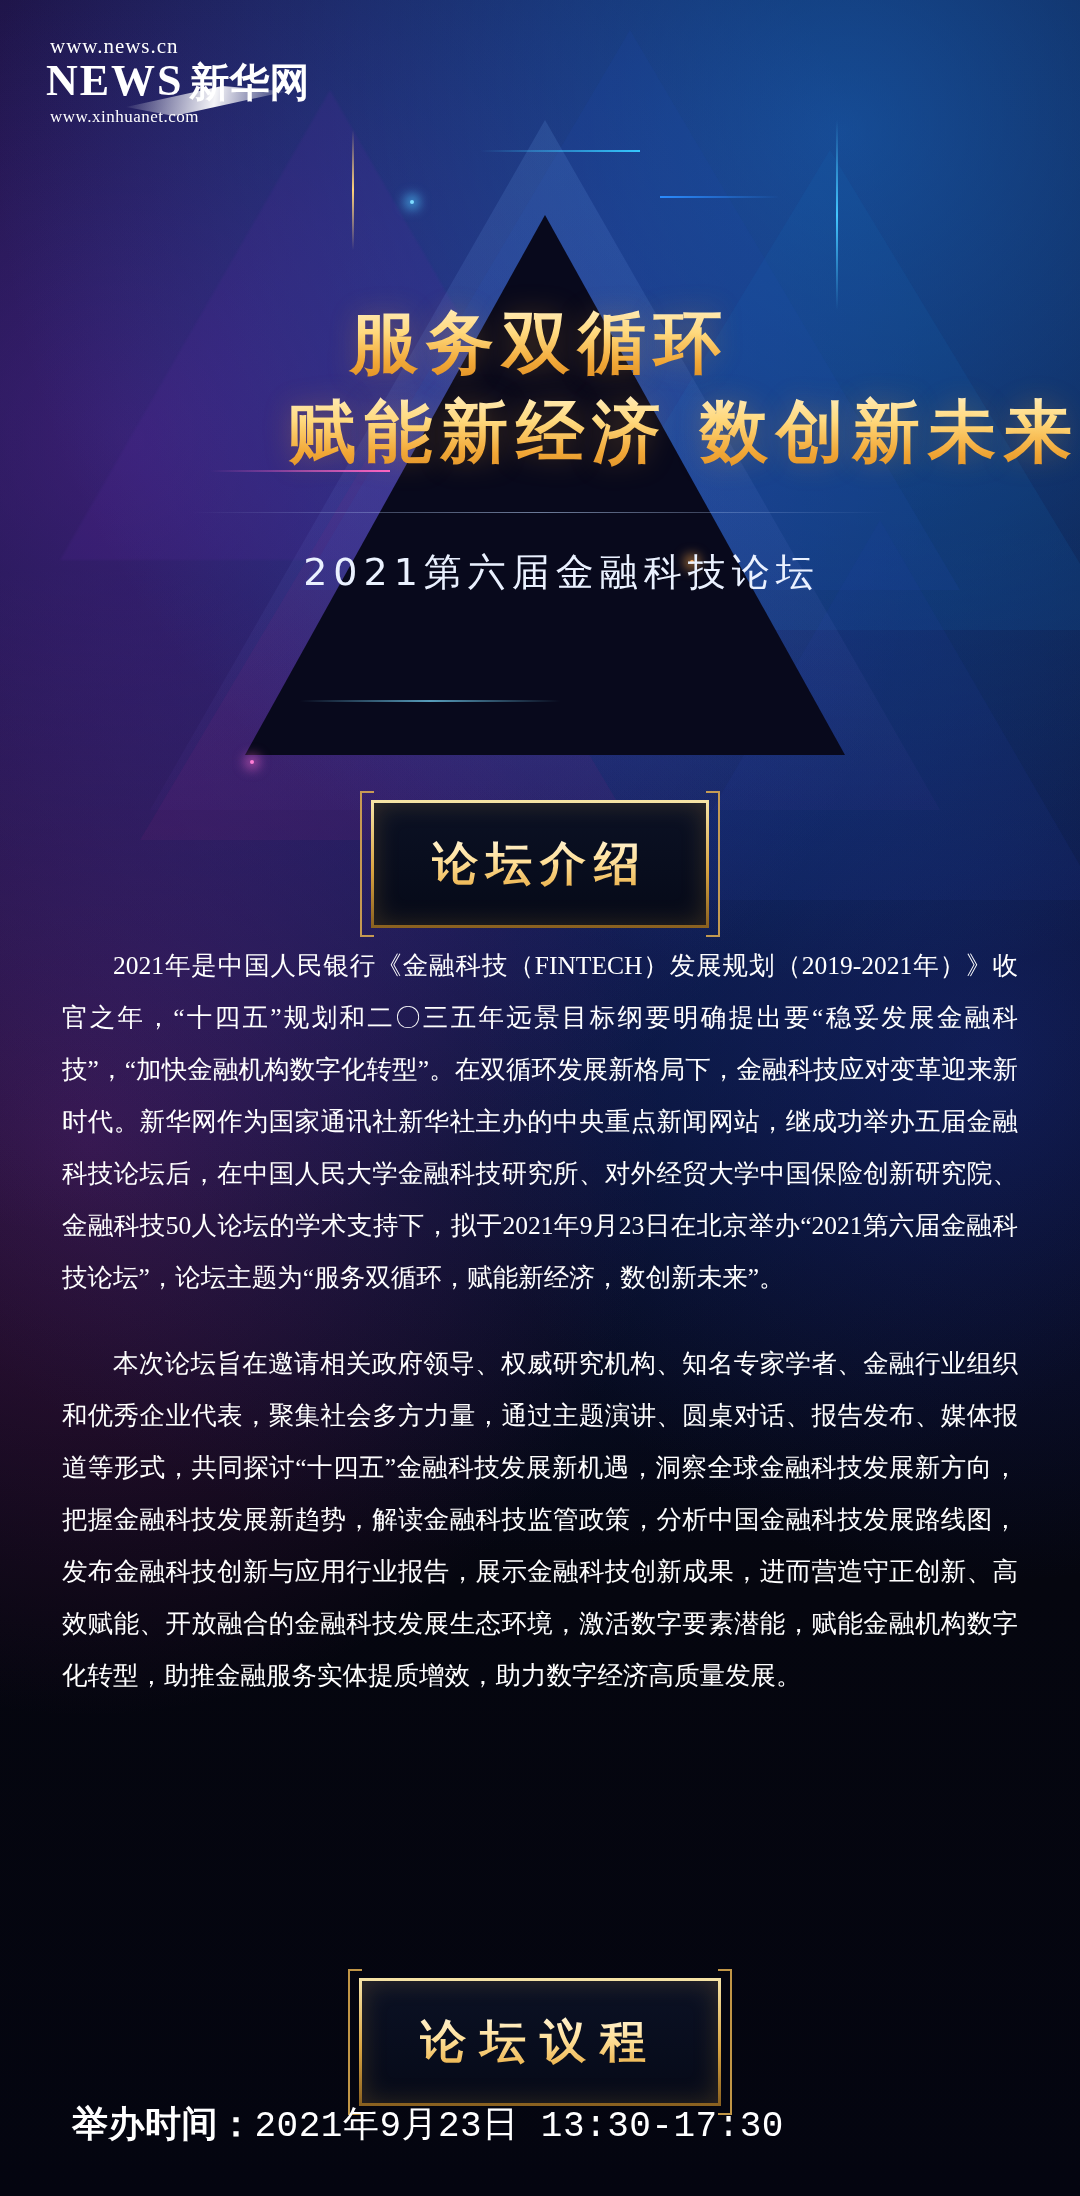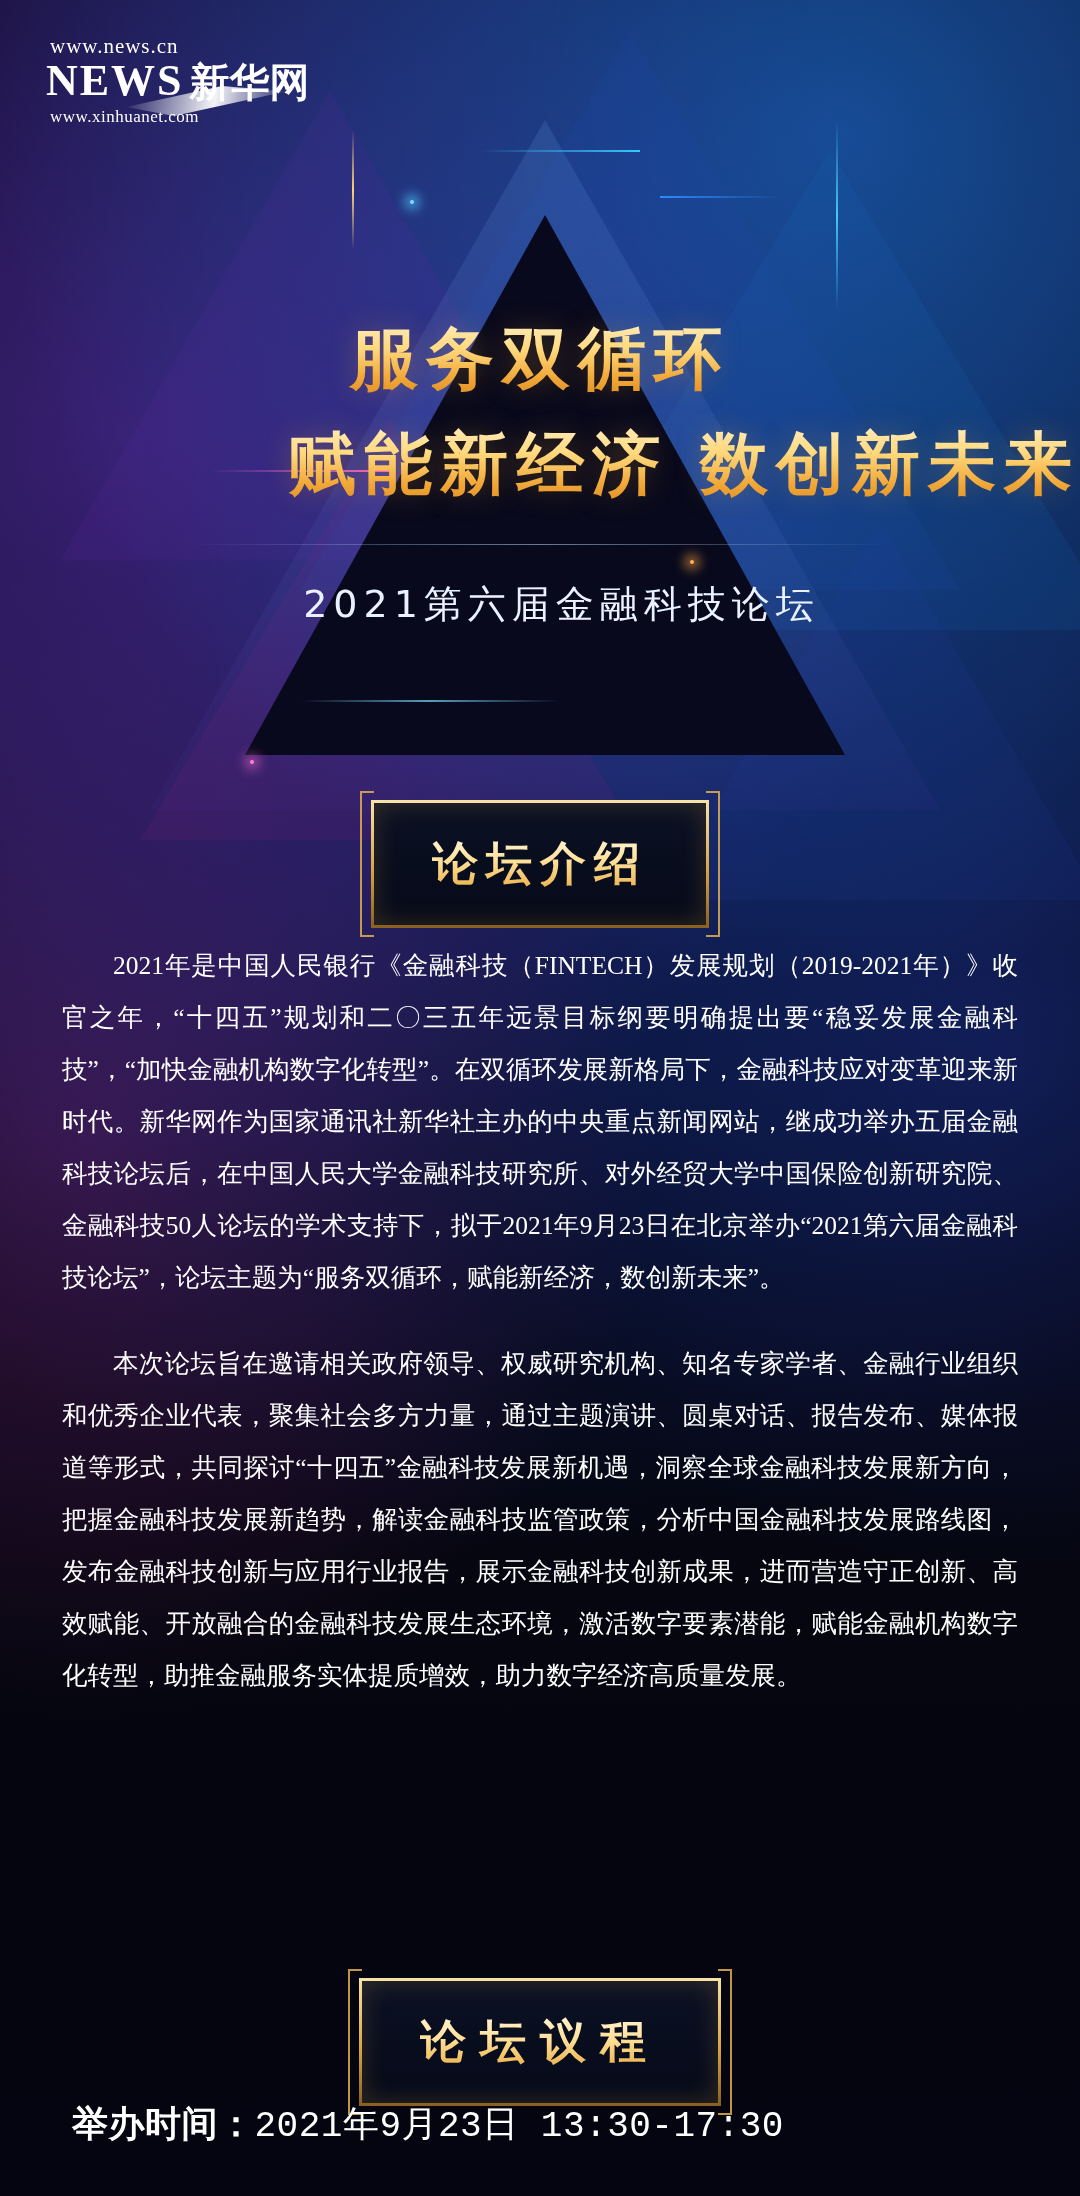--- a/index.html
+++ b/index.html
@@ -152,21 +152,20 @@
   }
   .title-line {
     font-family: "DejaVu Sans", sans-serif;
     font-weight: bold;
     letter-spacing: 8px;
     background: linear-gradient(180deg, #fff4d2 0%, #ffe08a 38%, #f0a83a 72%, #d98820 100%);
     -webkit-background-clip: text;
     background-clip: text;
     color: transparent;
     text-shadow: 0 0 28px rgba(255,170,40,.25);
-    margin-top: 16px;
   }
   .title-1 { font-size: 68px; line-height: 86px; }
   .title-2 { font-size: 68px; line-height: 92px; text-align: right; }
   .title-rule {
     margin: 34px auto 0 auto;
     width: 700px; height: 1px;
     background: linear-gradient(90deg, rgba(200,220,255,0) 0%, rgba(190,215,255,.55) 50%, rgba(200,220,255,0) 100%);
   }
   .subtitle {
     margin-top: 34px;

